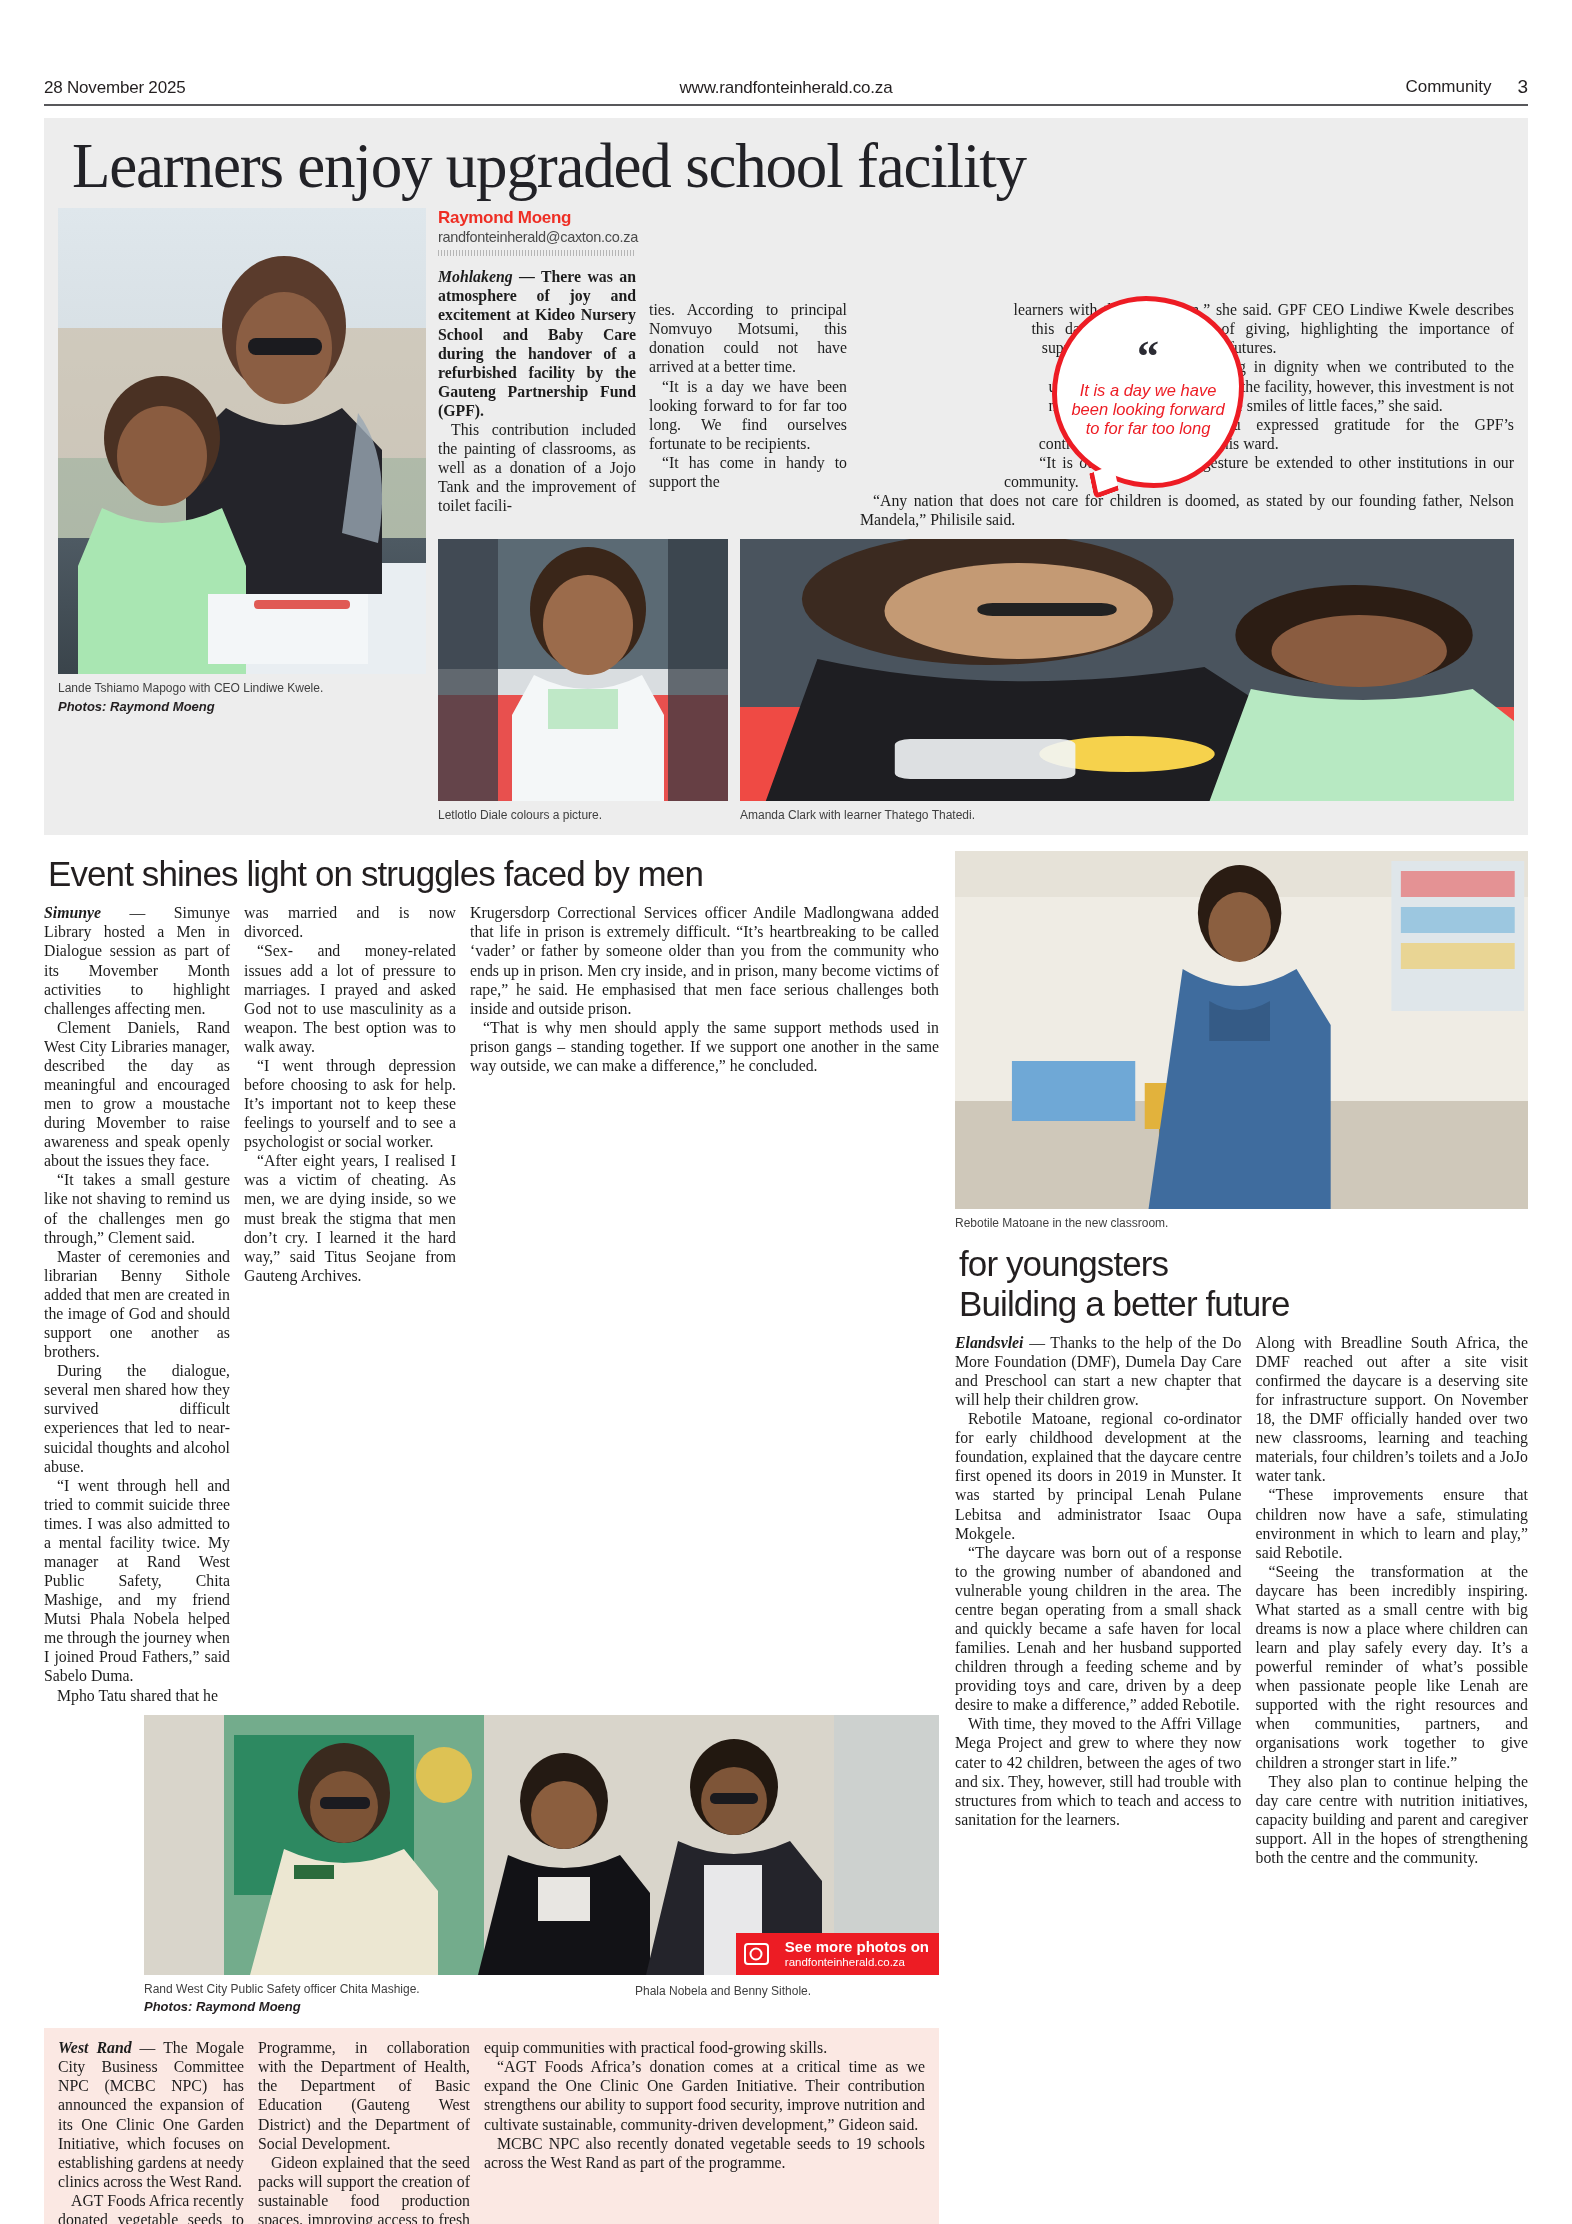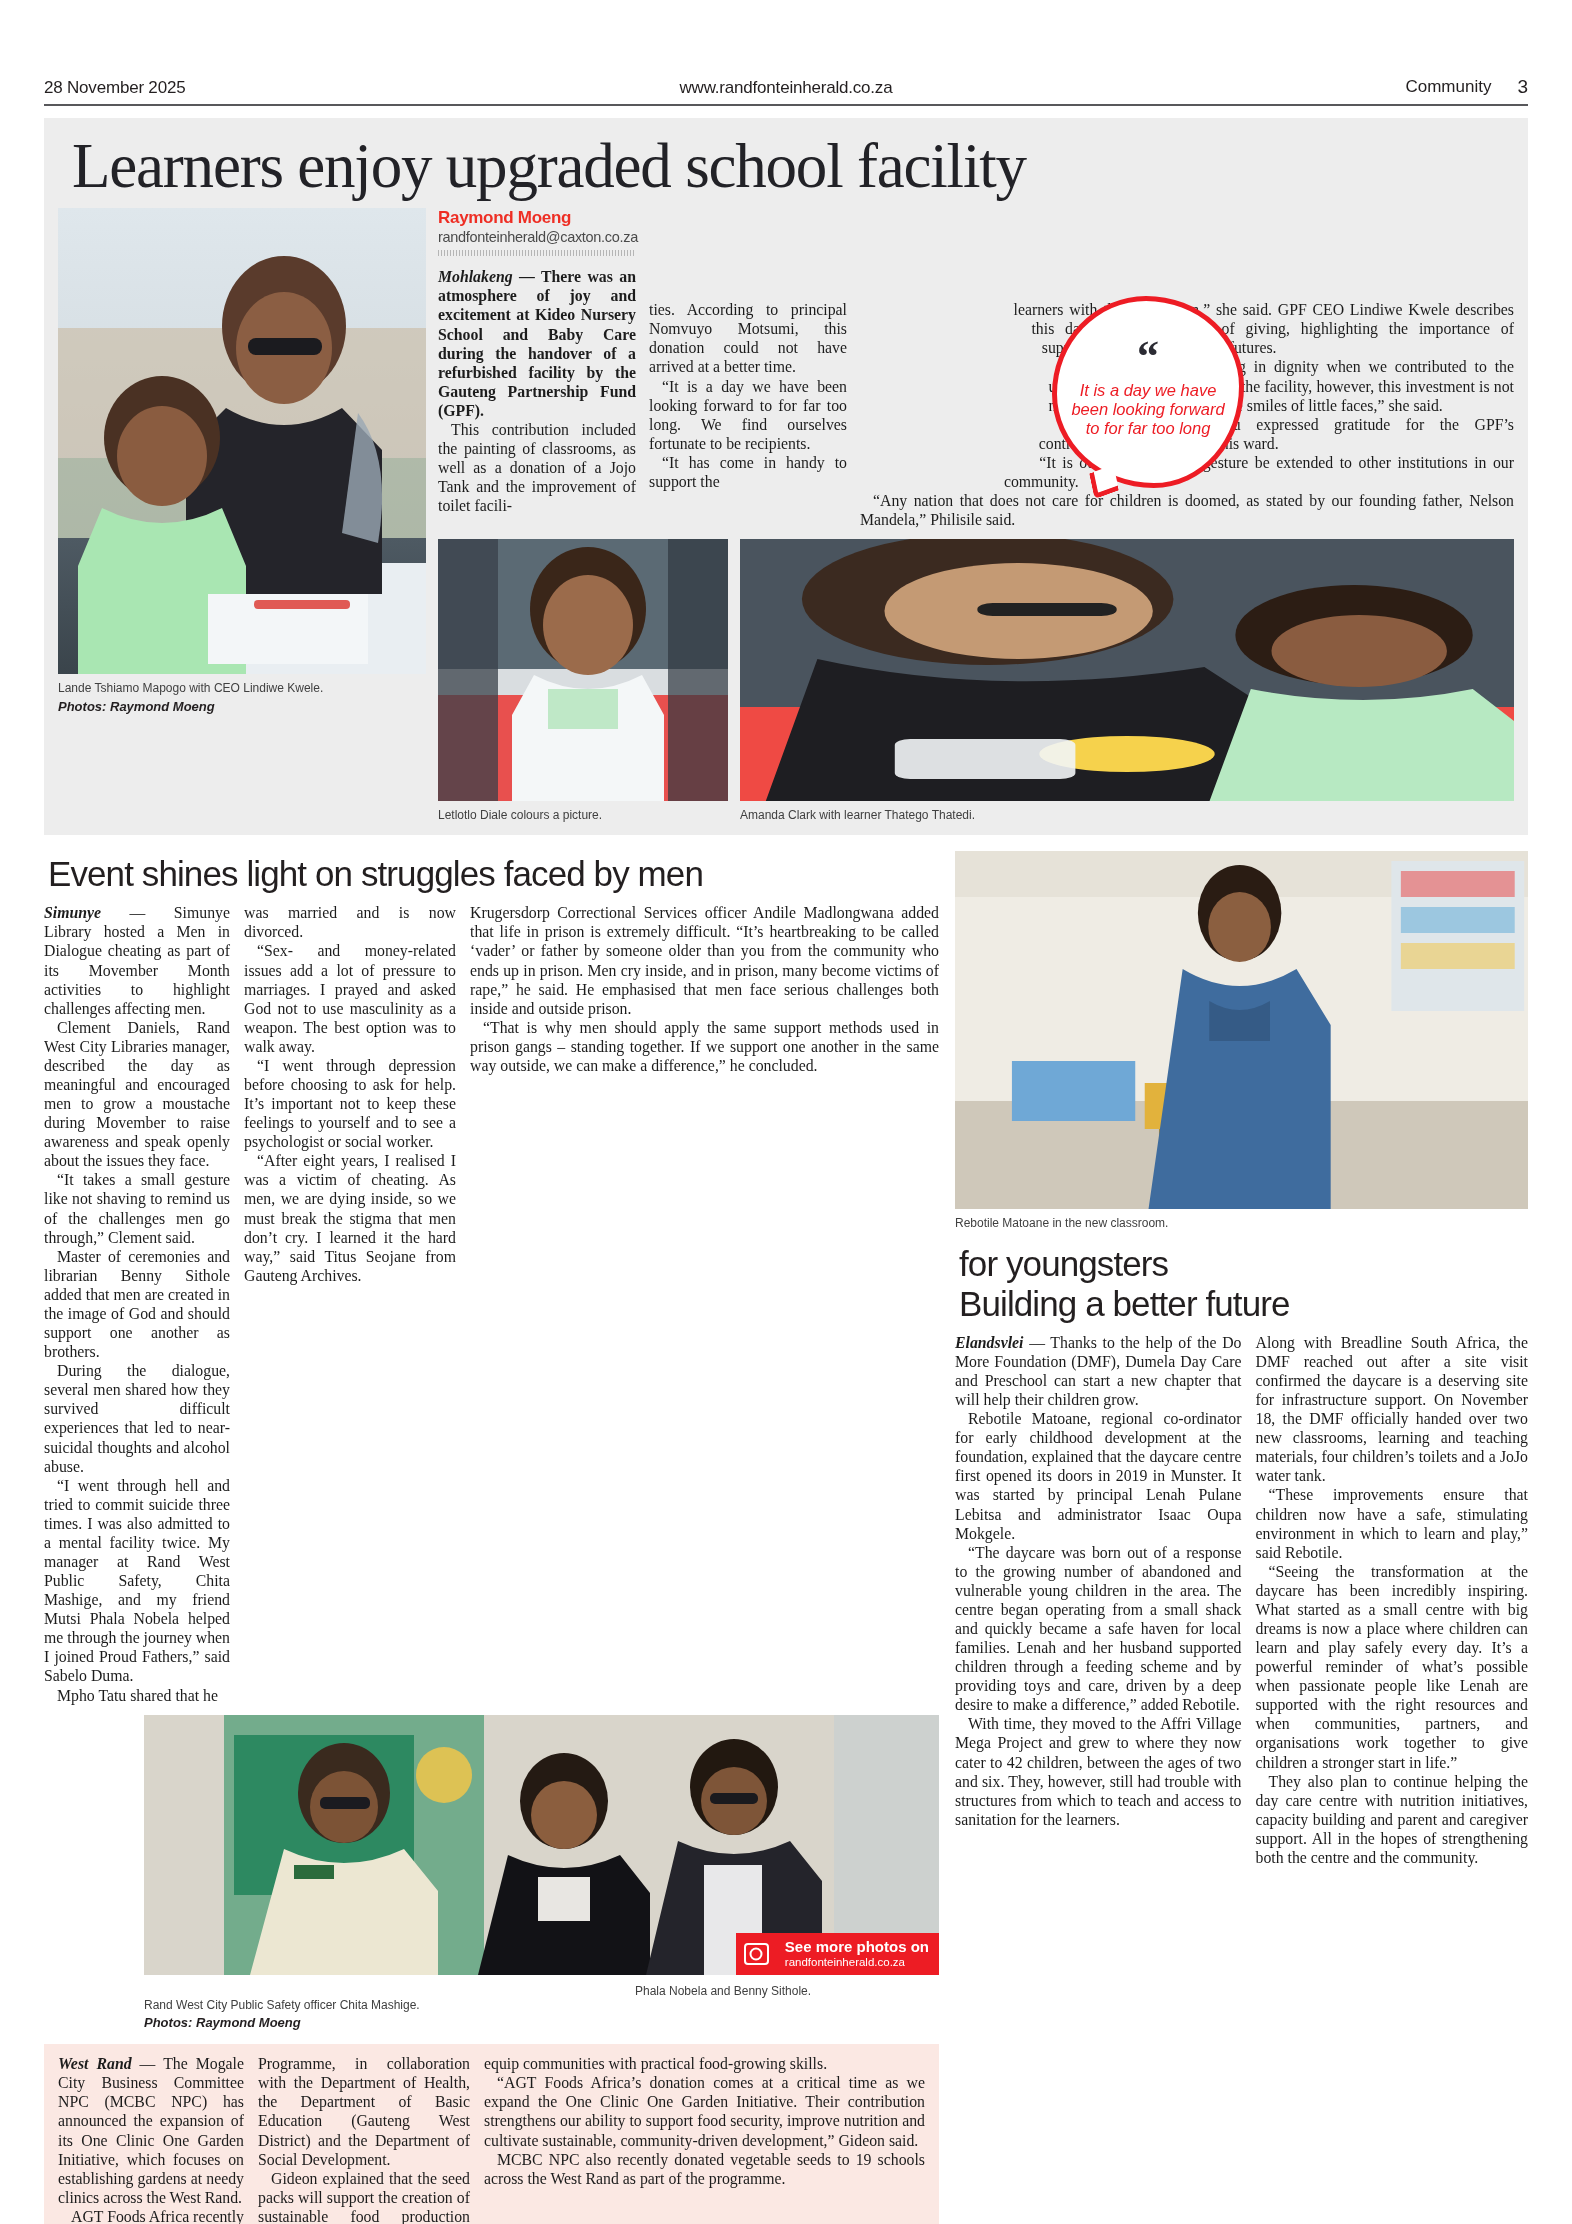--- a/index.html
+++ b/index.html
@@ -295,21 +295,21 @@
   <div class="mid">
 
     <div class="mid-left">
       <div class="sec-headline">Event shines light on struggles faced by men</div>
 
       <div class="cols3">
         <div class="col" style="width:186px;">
           <p class="noind">
             <span class="lead-in">Simunye</span>
             <span>—</span>
-            <span>Simunye Library hosted a Men in Dialogue cheating as part of its Movember Month activities to highlight challenges affecting men.</span>
+            <span>Simunye Library hosted a Men in Dialogue session as part of its Movember Month activities to highlight challenges affecting men.</span>
           </p>
           <p>Clement Daniels, Rand West City Libraries manager, described the day as meaningful and encouraged men to grow a moustache during Movember to raise awareness and speak openly about the issues they face.</p>
           <p>“It takes a small gesture like not shaving to remind us of the challenges men go through,” Clement said.</p>
           <p>Master of ceremonies and librarian Benny Sithole added that men are created in the image of God and should support one another as brothers.</p>
           <p>During the dialogue, several men shared how they survived difficult experiences that led to near-suicidal thoughts and alcohol abuse.</p>
           <p>“I went through hell and tried to commit suicide three times. I was also admitted to a mental facility twice. My manager at Rand West Public Safety, Chita Mashige, and my friend Mutsi Phala Nobela helped me through the journey when I joined Proud Fathers,” said Sabelo Duma.</p>
           <p>Mpho Tatu shared that he</p>
         </div>
 
         <div class="col" style="width:212px;">
@@ -353,21 +353,21 @@
               <rect x="690" y="0" width="105" height="260" fill="#c9cfcf" opacity=".8"></rect>
             </svg>
             <div class="badge" style="right:0; bottom:0; position:absolute;">
               <span class="badge-ic"></span>
               <span>
                 <span class="badge-t1" style="display:block;">See more photos on</span>
                 <span class="badge-t2" style="display:block;">randfonteinherald.co.za</span>
               </span>
             </div>
           </div>
-          <div style="display:flex; gap:14px; padding-left:100px;margin-top:16px;">
+          <div style="display:flex; gap:14px; padding-left:100px;">
             <div style="flex:1;">
               <div class="caption">Rand West City Public Safety officer Chita Mashige.</div>
               <div class="credit">Photos: Raymond Moeng</div>
             </div>
           </div>
           <div class="caption" style="position:absolute; right:4px; top:262px; width:300px; text-align:left;">Phala Nobela and Benny Sithole.</div>
         </div>
       </div>
     </div>
 

